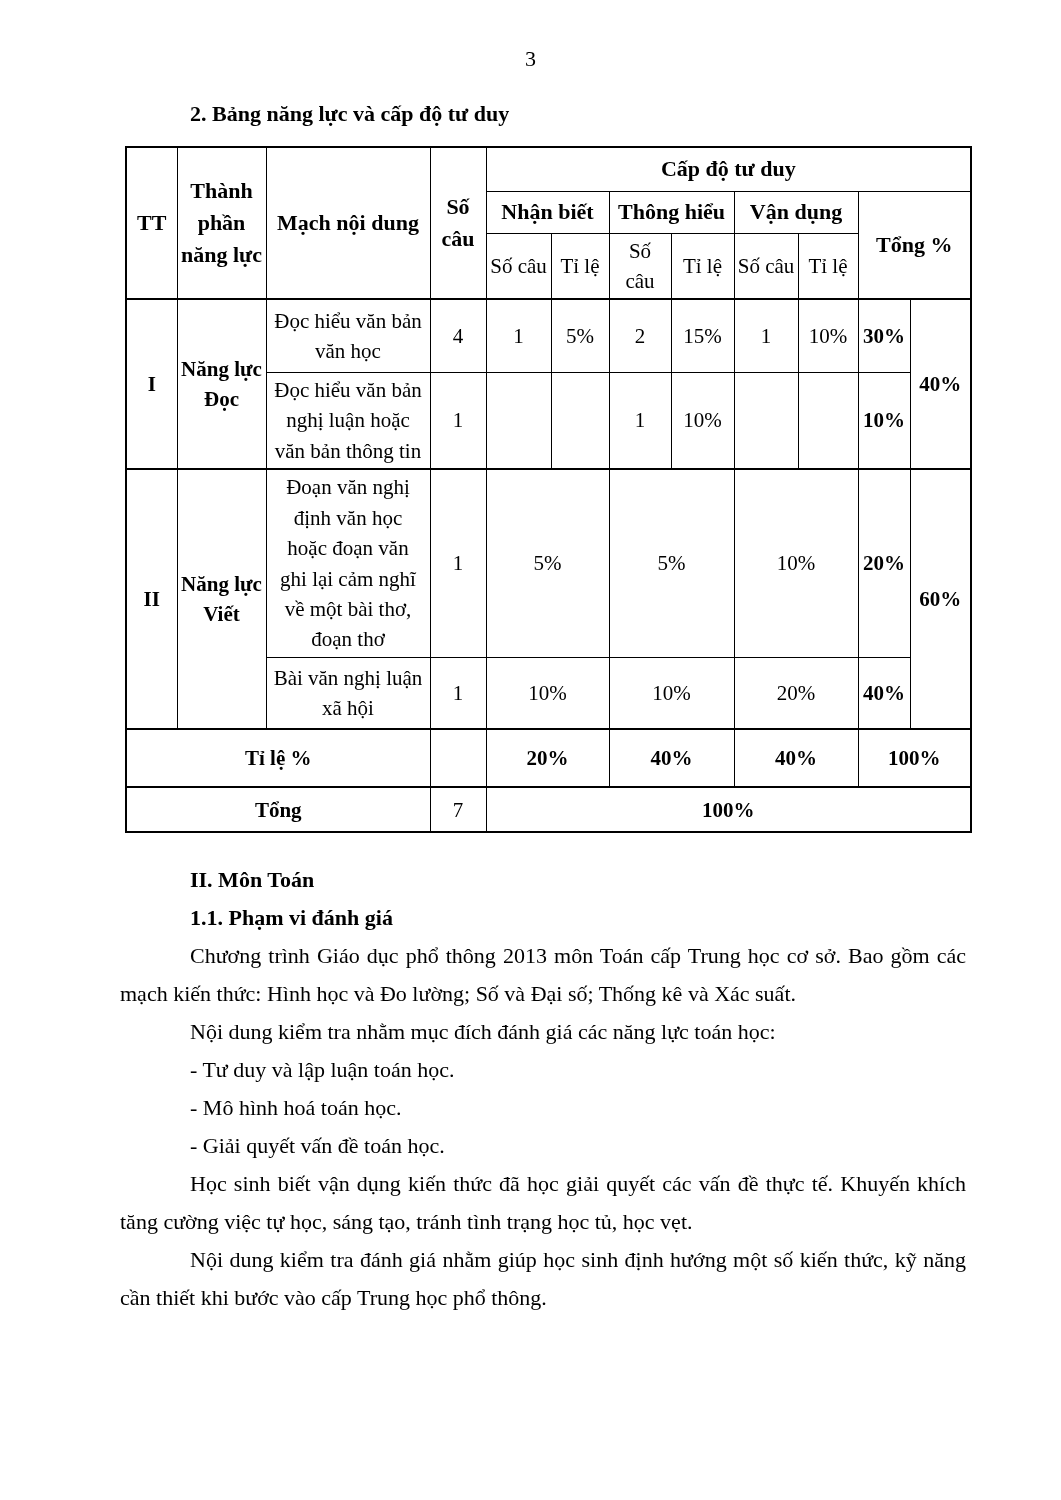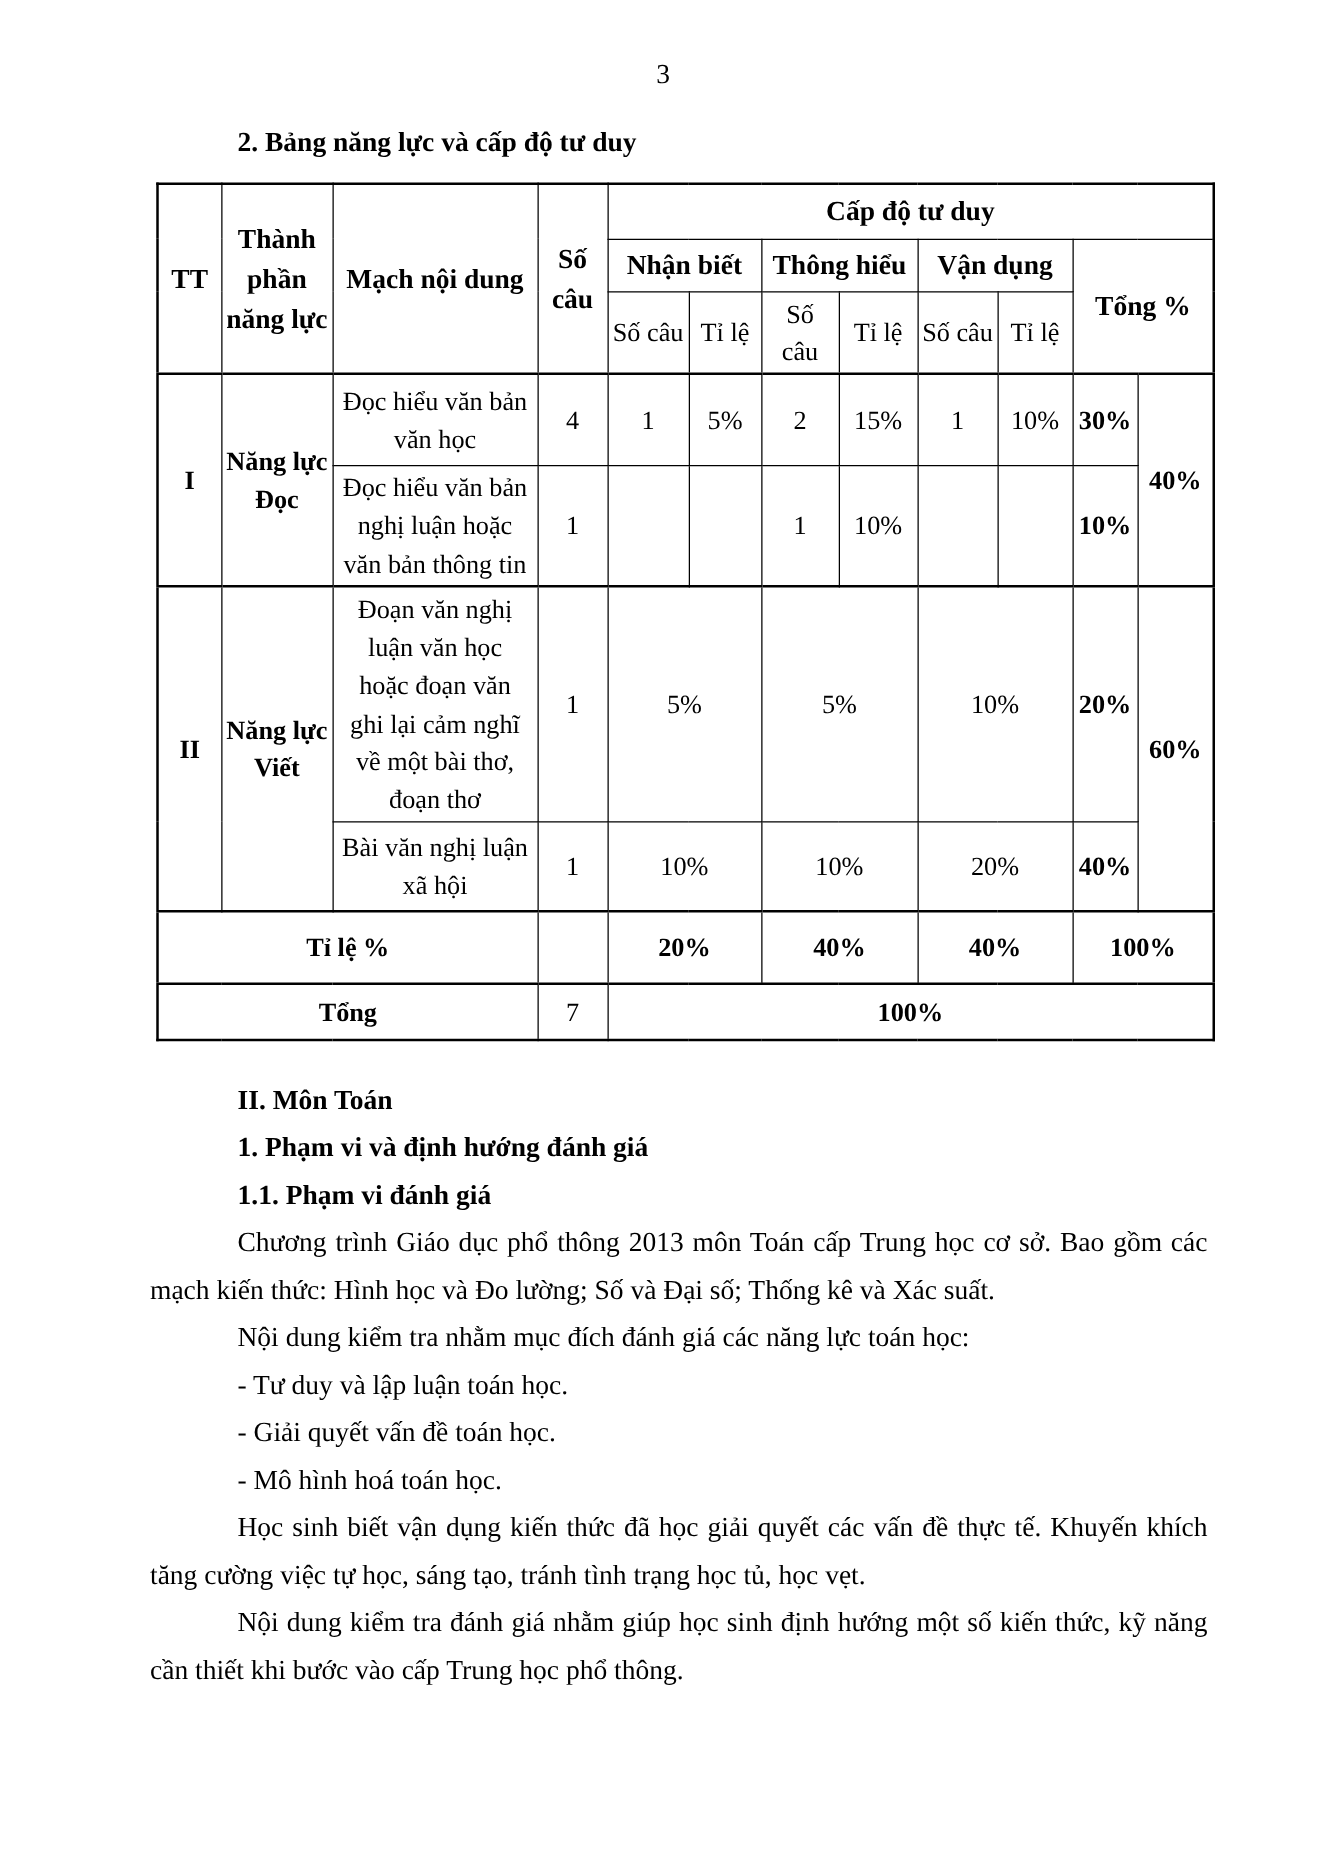--- a/index.html
+++ b/index.html
@@ -131,21 +131,21 @@
         <td>1</td>
         <td>10%</td>
         <td></td>
         <td></td>
         <td class="b">10%</td>
       </tr>
 
       <tr class="sep" style="height:186px">
         <td class="b" rowspan="2">II</td>
         <td class="b" rowspan="2">Năng lực Viết</td>
-        <td class="strand">Đoạn văn nghị luận văn học hoặc đoạn văn ghi lại cảm nghĩ về một bài thơ, đoạn thơ</td>
+        <td class="strand">Đoạn văn nghị định văn học hoặc đoạn văn ghi lại cảm nghĩ về một bài thơ, đoạn thơ</td>
         <td>1</td>
         <td colspan="2">5%</td>
         <td colspan="2">5%</td>
         <td colspan="2">10%</td>
         <td class="b">20%</td>
         <td class="b" rowspan="2">60%</td>
       </tr>
       <tr style="height:72px">
         <td class="strand">Bài văn nghị luận xã hội</td>
         <td>1</td>
@@ -166,24 +166,23 @@
       <tr class="sep" style="height:45px">
         <td class="b" colspan="3">Tổng</td>
         <td>7</td>
         <td class="b" colspan="8">100%</td>
       </tr>
     </tbody>
   </table>
 
   <div class="text-block">
     <p class="hd">II. Môn Toán</p>
-    <p class="hd">1. Phạm vi và định hướng đánh giá</p>
     <p class="hd">1.1. Phạm vi đánh giá</p>
     <p>Chương trình Giáo dục phổ thông 2013 môn Toán cấp Trung học cơ sở. Bao gồm các mạch kiến thức: Hình học và Đo lường; Số và Đại số; Thống kê và Xác suất.</p>
     <p>Nội dung kiểm tra nhằm mục đích đánh giá các năng lực toán học:</p>
     <p>- Tư duy và lập luận toán học.</p>
+    <p>- Mô hình hoá toán học.</p>
     <p>- Giải quyết vấn đề toán học.</p>
-    <p>- Mô hình hoá toán học.</p>
     <p>Học sinh biết vận dụng kiến thức đã học giải quyết các vấn đề thực tế. Khuyến khích tăng cường việc tự học, sáng tạo, tránh tình trạng học tủ, học vẹt.</p>
     <p>Nội dung kiểm tra đánh giá nhằm giúp học sinh định hướng một số kiến thức, kỹ năng cần thiết khi bước vào cấp Trung học phổ thông.</p>
   </div>
 
 </div>
 
 </body></html>

